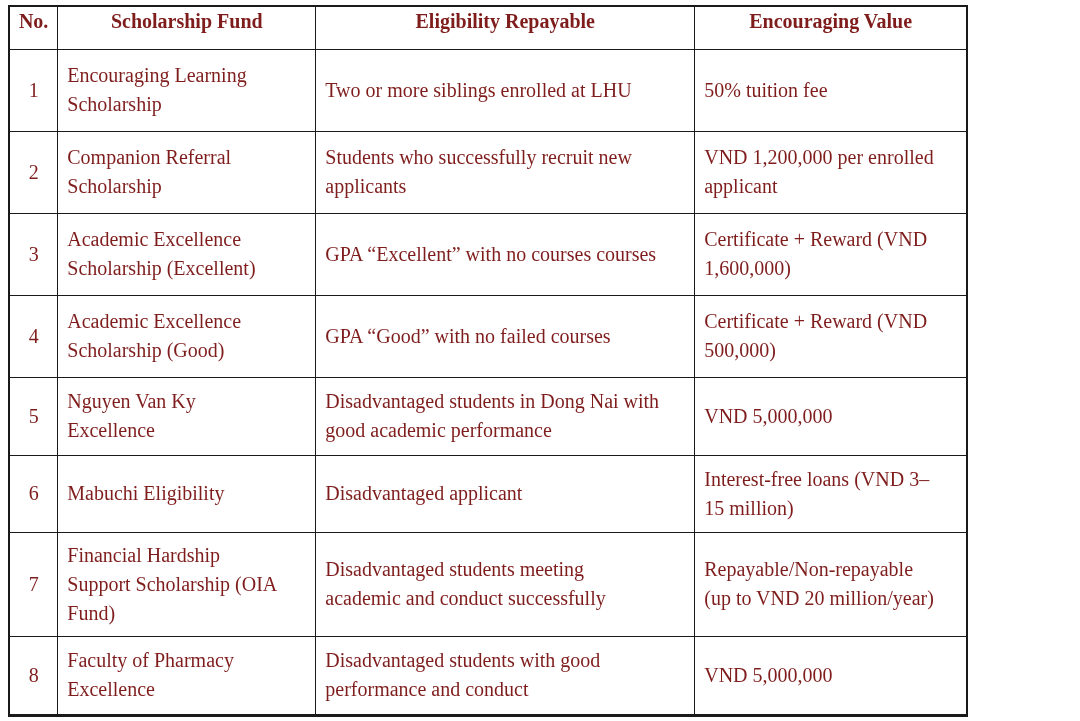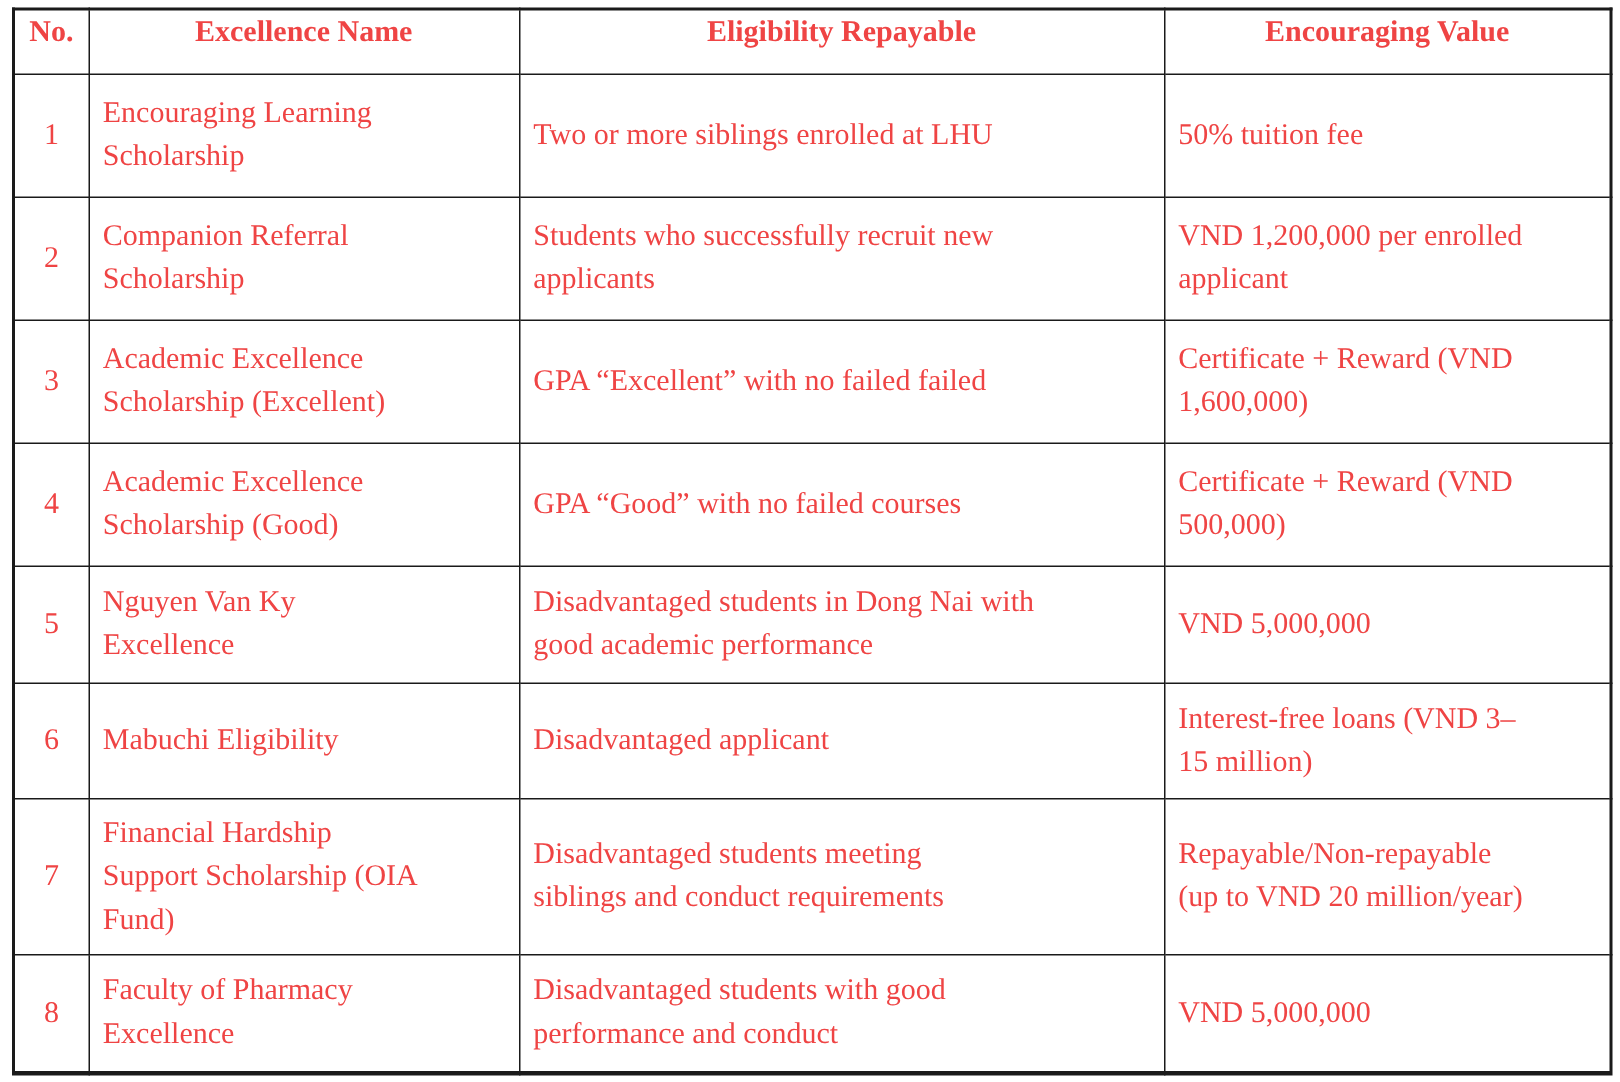--- a/index.html
+++ b/index.html
@@ -1,26 +1,26 @@
 <!DOCTYPE html>
 <html><head>
 <meta charset="utf-8">
 <style>
   html, body {
     margin: 0;
     padding: 0;
     background: #ffffff;
   }
   .page {
-    width: 1080px;
+    width: 968px;
     height: 721px;
     box-sizing: border-box;
     padding: 5px 0 0 8px;
     font-family: "Liberation Serif", serif;
-    color: #ef4444;
+    color: #7f1d1d;
     background: #ffffff;
   }
   table.scholarship-table {
     border-collapse: collapse;
     table-layout: fixed;
     border: 2px solid #1a1a1a;
     border-bottom-width: 3px;
     background: #ffffff;
   }
   .scholarship-table th,
@@ -62,21 +62,21 @@
   <table class="scholarship-table">
     <colgroup>
       <col style="width:50px">
       <col style="width:287px">
       <col style="width:430px">
       <col style="width:298px">
     </colgroup>
     <thead>
       <tr>
         <th>No.</th>
-        <th>Excellence Name</th>
+        <th>Scholarship Fund</th>
         <th>Eligibility Repayable</th>
         <th>Encouraging Value</th>
       </tr>
     </thead>
     <tbody>
         <tr>
           <td class="col-no">1</td>
           <td class="col-name">Encouraging Learning
 Scholarship</td>
           <td class="col-criteria">Two or more siblings enrolled at LHU</td>
@@ -88,21 +88,21 @@
 Scholarship</td>
           <td class="col-criteria">Students who successfully recruit new
 applicants</td>
           <td class="col-value">VND 1,200,000 per enrolled
 applicant</td>
         </tr>
         <tr>
           <td class="col-no">3</td>
           <td class="col-name">Academic Excellence
 Scholarship (Excellent)</td>
-          <td class="col-criteria">GPA “Excellent” with no failed failed</td>
+          <td class="col-criteria">GPA “Excellent” with no courses courses</td>
           <td class="col-value">Certificate + Reward (VND
 1,600,000)</td>
         </tr>
         <tr>
           <td class="col-no">4</td>
           <td class="col-name">Academic Excellence
 Scholarship (Good)</td>
           <td class="col-criteria">GPA “Good” with no failed courses</td>
           <td class="col-value">Certificate + Reward (VND
 500,000)</td>
@@ -121,21 +121,21 @@
           <td class="col-criteria">Disadvantaged applicant</td>
           <td class="col-value">Interest-free loans (VND 3–
 15 million)</td>
         </tr>
         <tr>
           <td class="col-no">7</td>
           <td class="col-name">Financial Hardship
 Support Scholarship (OIA
 Fund)</td>
           <td class="col-criteria">Disadvantaged students meeting
-siblings and conduct requirements</td>
+academic and conduct successfully</td>
           <td class="col-value">Repayable/Non-repayable
 (up to VND 20 million/year)</td>
         </tr>
         <tr>
           <td class="col-no">8</td>
           <td class="col-name">Faculty of Pharmacy
 Excellence</td>
           <td class="col-criteria">Disadvantaged students with good
 performance and conduct</td>
           <td class="col-value">VND 5,000,000</td>

